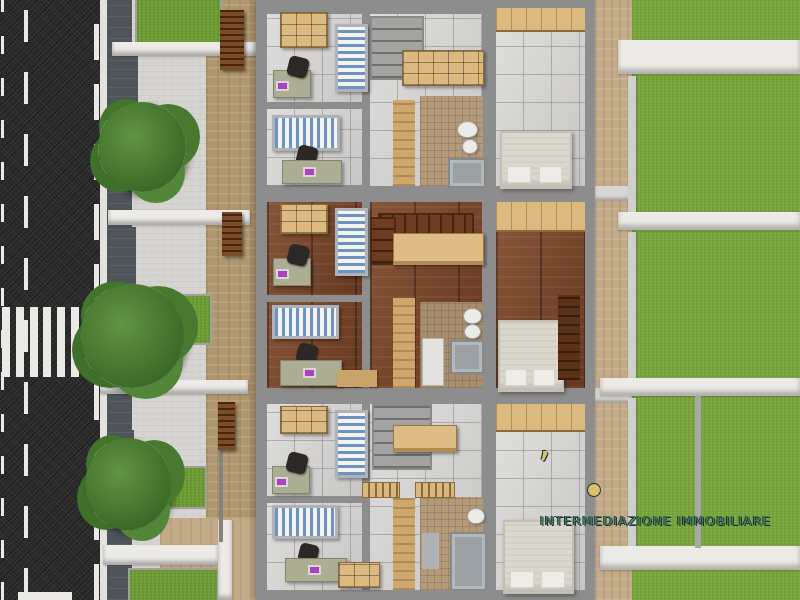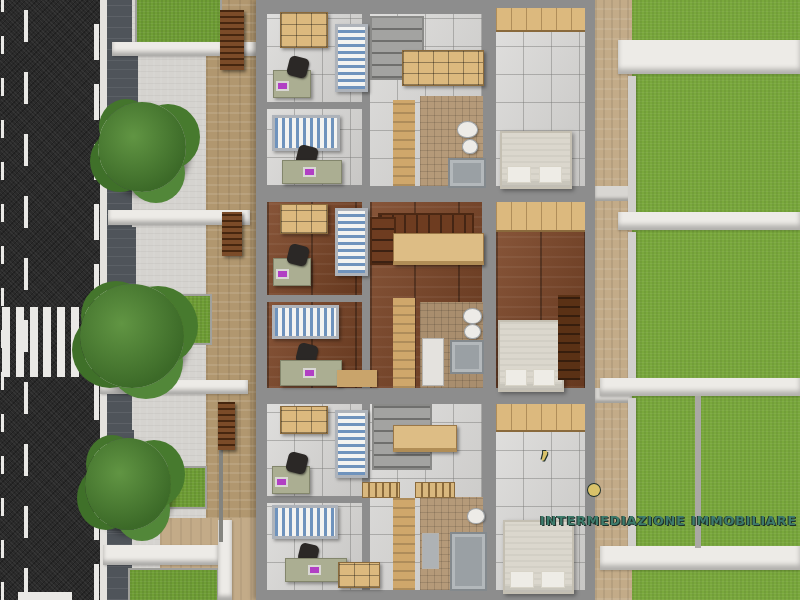--- a/index.html
+++ b/index.html
@@ -104,21 +104,21 @@
   .logo{left:540px;top:456px;width:260px;height:80px;}
   .wordmark{position:absolute;left:2px;top:0;font-size:56px;font-weight:bold;line-height:1;letter-spacing:-3px;white-space:nowrap;
     text-shadow:-1px -1px 0 var(--logo-outline,#20312b),1px -1px 0 var(--logo-outline,#20312b),
                 -1px 1px 0 var(--logo-outline,#20312b),1px 1px 0 var(--logo-outline,#20312b);}
   .brand-noi{color:var(--logo-teal,#3e7c6c);}
   .brand-casa{color:var(--logo-gold,#d9c26a);}
   .accent{position:absolute;left:-2px;top:-12px;font-size:40px;color:var(--logo-gold,#d9c26a);
     text-shadow:-1px -1px 0 var(--logo-outline,#20312b),1px 1px 0 var(--logo-outline,#20312b);}
   .odot{position:absolute;left:48px;top:28px;width:12px;height:12px;border-radius:50%;
     background:var(--logo-gold,#d9c26a);box-shadow:0 0 0 1px var(--logo-outline,#20312b);}
-  .tagline{position:absolute;left:0;top:57px;font-size:12.5px;font-weight:bold;letter-spacing:1px;white-space:nowrap;
+  .tagline{position:absolute;left:0;top:57px;font-size:12.5px;font-weight:normal;letter-spacing:1px;white-space:nowrap;
     color:var(--logo-teal,#3e7c6c);text-shadow:-1px 0 0 var(--logo-outline,#20312b),1px 1px 0 var(--logo-outline,#20312b);}
 </style>
 </head>
 <body>
 
 <div class="scene">
 
   <div class="abs road">
     <div class="abs line-v line-left"></div>
     <div class="abs line-v line-center"></div>

